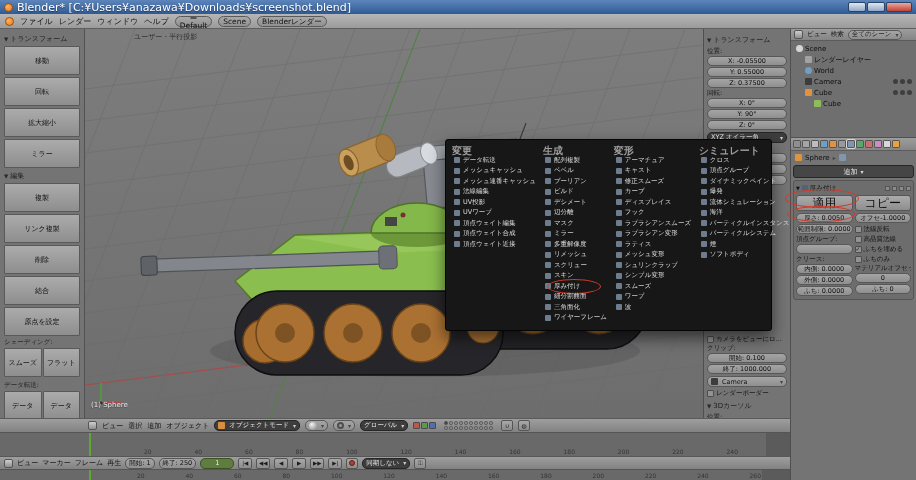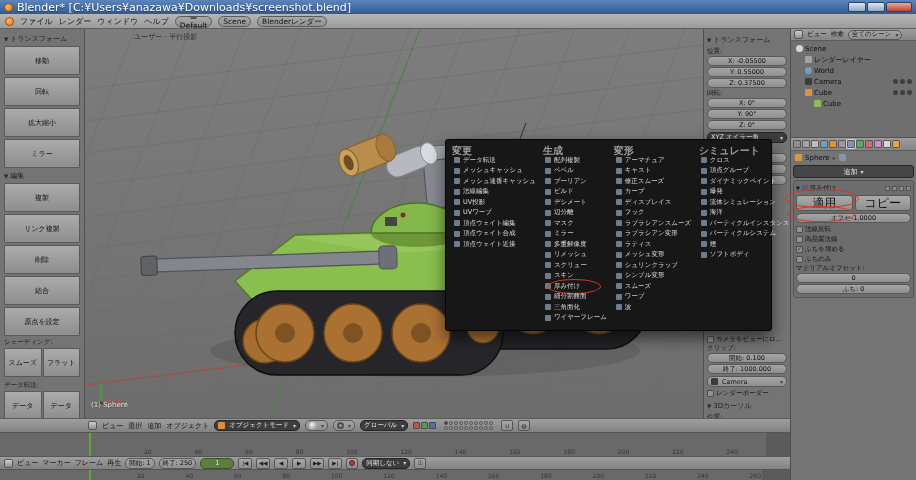--- a/index.html
+++ b/index.html
@@ -427,20 +427,30 @@
             <span class="mh-sq"></span>
             <span class="mh-sq"></span>
             <span class="mh-sq"></span>
           </span>
       </div>
       <div class="modbtns">
         <span class="pbtn">適用</span>
         <span class="pbtn">コピー</span>
       </div>
       <div class="modcols">
+        <div class="mcol">
+          <div class="field">厚さ: 0.0050</div>
+          <div class="field">範囲制限: 0.0000</div>
+          <div class="mlabel">頂点グループ:</div>
+          <div class="field"></div>
+          <div class="mlabel">クリース:</div>
+          <div class="field">内側: 0.0000</div>
+          <div class="field">外側: 0.0000</div>
+          <div class="field">ふち: 0.0000</div>
+        </div>
         <div class="mcol">
           <div class="field">オフセ-1.0000</div>
 
             <div class="chk">
               <span class="box"></span>
               <span>法線反転</span>
             </div>
 
             <div class="chk">
               <span class="box"></span>

